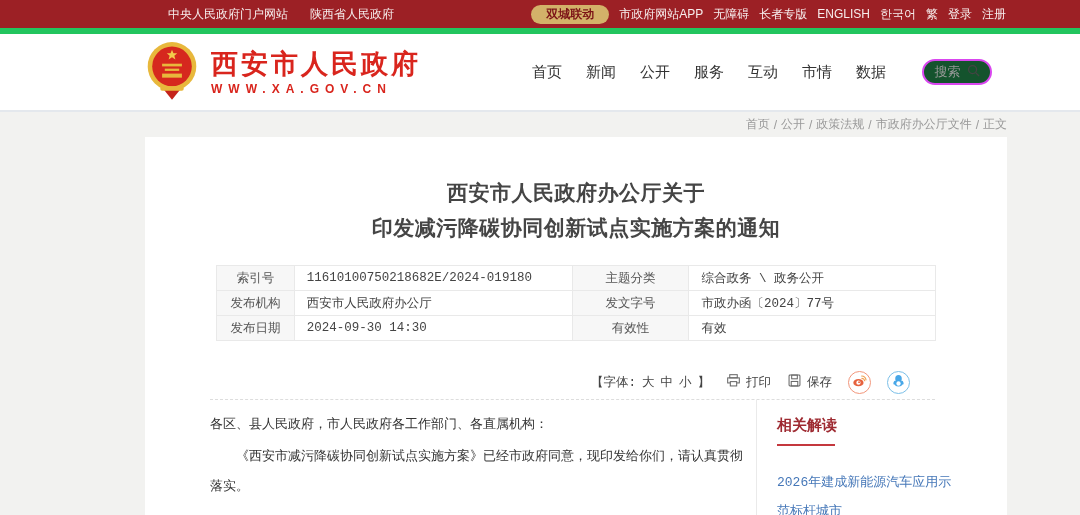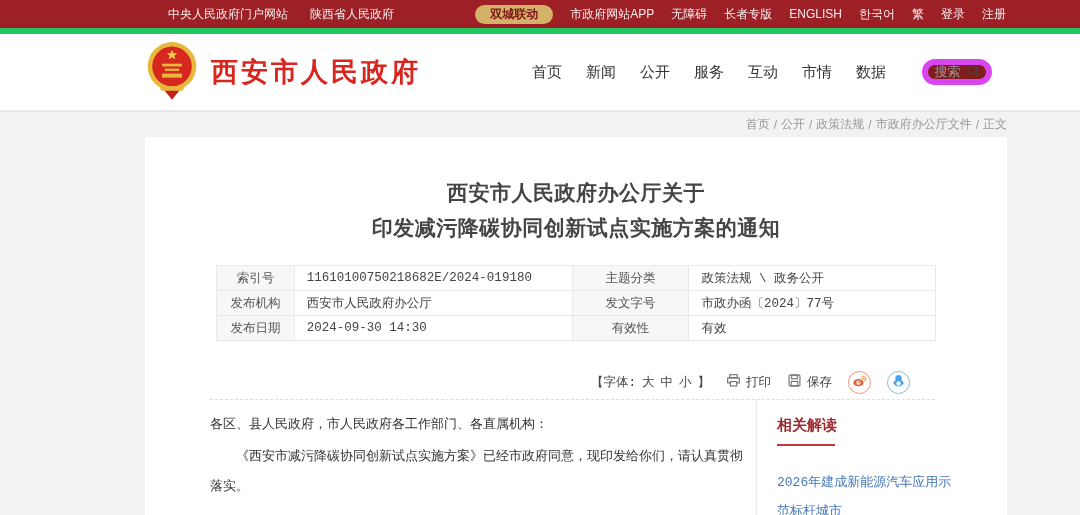--- a/index.html
+++ b/index.html
@@ -5,37 +5,37 @@
   * { margin:0; padding:0; box-sizing:border-box; }
   html,body { width:1080px; height:515px; overflow:hidden;
     font-family:"Liberation Sans","DejaVu Sans",sans-serif; background:#F2F2F0; }
 
   
   .topbar { height:34px; background:#9C2025; border-bottom:6px solid #22c55e;
     display:flex; align-items:center; justify-content:space-between;
     padding:0 74px 0 168px; font-size:12px; color:#F7EDED; }
   .topbar a { color:#F7EDED; text-decoration:none; }
   .topbar-left { display:flex; gap:22px; }
-  .topbar-right { display:flex; align-items:center; gap:17px;justify-content:space-between; }
+  .topbar-right { display:flex; align-items:center; gap:10px;justify-content:space-between; }
   .pill { background:#D3B169; color:#7C1317; border-radius:10px;
     padding:1px 15px; font-weight:bold; }
 
   
   .header { height:78px; background:#fff; border-bottom:2px solid #E4E8ED;
     display:flex; align-items:center; padding:0 88px 0 145px;justify-content:center; }
   .logo { display:flex; align-items:center; gap:12px; }
   .logo-text .site-name { color:#D9251D; font-size:27px; font-weight:bold;
     letter-spacing:3px; line-height:30px; }
   .logo-text .site-url { color:#D9251D; font-size:12px; font-weight:bold;
     letter-spacing:6px; margin-top:3px; }
   .nav { margin-left:auto; display:flex; gap:24px; font-size:15px; color:#333; margin-right:36px; }
   .nav-item { cursor:pointer; white-space:nowrap; }
-  .search-pill { width:70px; height:26px; border:6px solid #d946ef; border-radius:14px;
+  .search-pill { width:70px; height:26px; border:2px solid #d946ef; border-radius:14px;
     display:flex; align-items:center; justify-content:center; gap:6px;
-    font-size:13px; color:#9A9A9A; cursor:pointer; background:#7f1d1d; }
+    font-size:13px; color:#9A9A9A; cursor:pointer; background:#14532d; }
 
   
   .breadcrumb { height:25px; display:flex; align-items:center; justify-content:flex-end;
     padding-right:73px; font-size:12px; color:#999; gap:4px; }
   .breadcrumb span { white-space:nowrap; }
 
   
   .card { margin-left:145px; width:862px; height:388px; background:#fff; padding-top:40px;font-family:Liberation Mono, monospace; }
   .doc-title { text-align:center; color:#454545; font-size:21px; font-weight:600;
     line-height:35px; letter-spacing:0.5px; }
@@ -101,20 +101,21 @@
         <polygon fill="#F2CB4B" points="30,10.5 31.6,14.3 35.8,14.5 32.6,17.2 33.8,21.2 30,18.9 26.2,21.2 27.4,17.2 24.2,14.5 28.4,14.3"></polygon>
         <rect x="19" y="26" width="22" height="3" fill="#E8B83C"></rect>
         <rect x="22" y="31.5" width="16" height="2.5" fill="#E8B83C"></rect>
         <rect x="19" y="37" width="22" height="4.5" fill="#E8B83C"></rect>
         <path d="M21 55 L30 66 L39 55 Z" fill="#C4231B"></path>
         <rect x="17" y="51" width="26" height="5" rx="2" fill="#E8B83C"></rect>
       </svg>
     </span>
     <div class="logo-text">
       <div class="site-name">西安市人民政府</div>
+      <div class="site-url">WWW.XA.GOV.CN</div>
     </div>
   </div>
   <div class="nav">
     <span class="nav-item">首页</span>
     <span class="nav-item">新闻</span>
     <span class="nav-item">公开</span>
     <span class="nav-item">服务</span>
     <span class="nav-item">互动</span>
     <span class="nav-item">市情</span>
     <span class="nav-item">数据</span>
@@ -147,21 +148,21 @@
     <div>西安市人民政府办公厅关于</div>
     <div>印发减污降碳协同创新试点实施方案的通知</div>
   </div>
 
   <table class="meta-table">
     <tbody>
         <tr>
       <td class="lbl c1">索引号</td>
       <td class="val c2">11610100750218682E/2024-019180</td>
       <td class="lbl c3">主题分类</td>
-      <td class="val c4">政策法规 \ 政务公开</td>
+      <td class="val c4">综合政务 \ 政务公开</td>
     </tr>
     <tr>
       <td class="lbl c1">发布机构</td>
       <td class="val c2">西安市人民政府办公厅</td>
       <td class="lbl c3">发文字号</td>
       <td class="val c4">市政办函〔2024〕77号</td>
     </tr>
     <tr>
       <td class="lbl c1">发布日期</td>
       <td class="val c2">2024-09-30 14:30</td>

